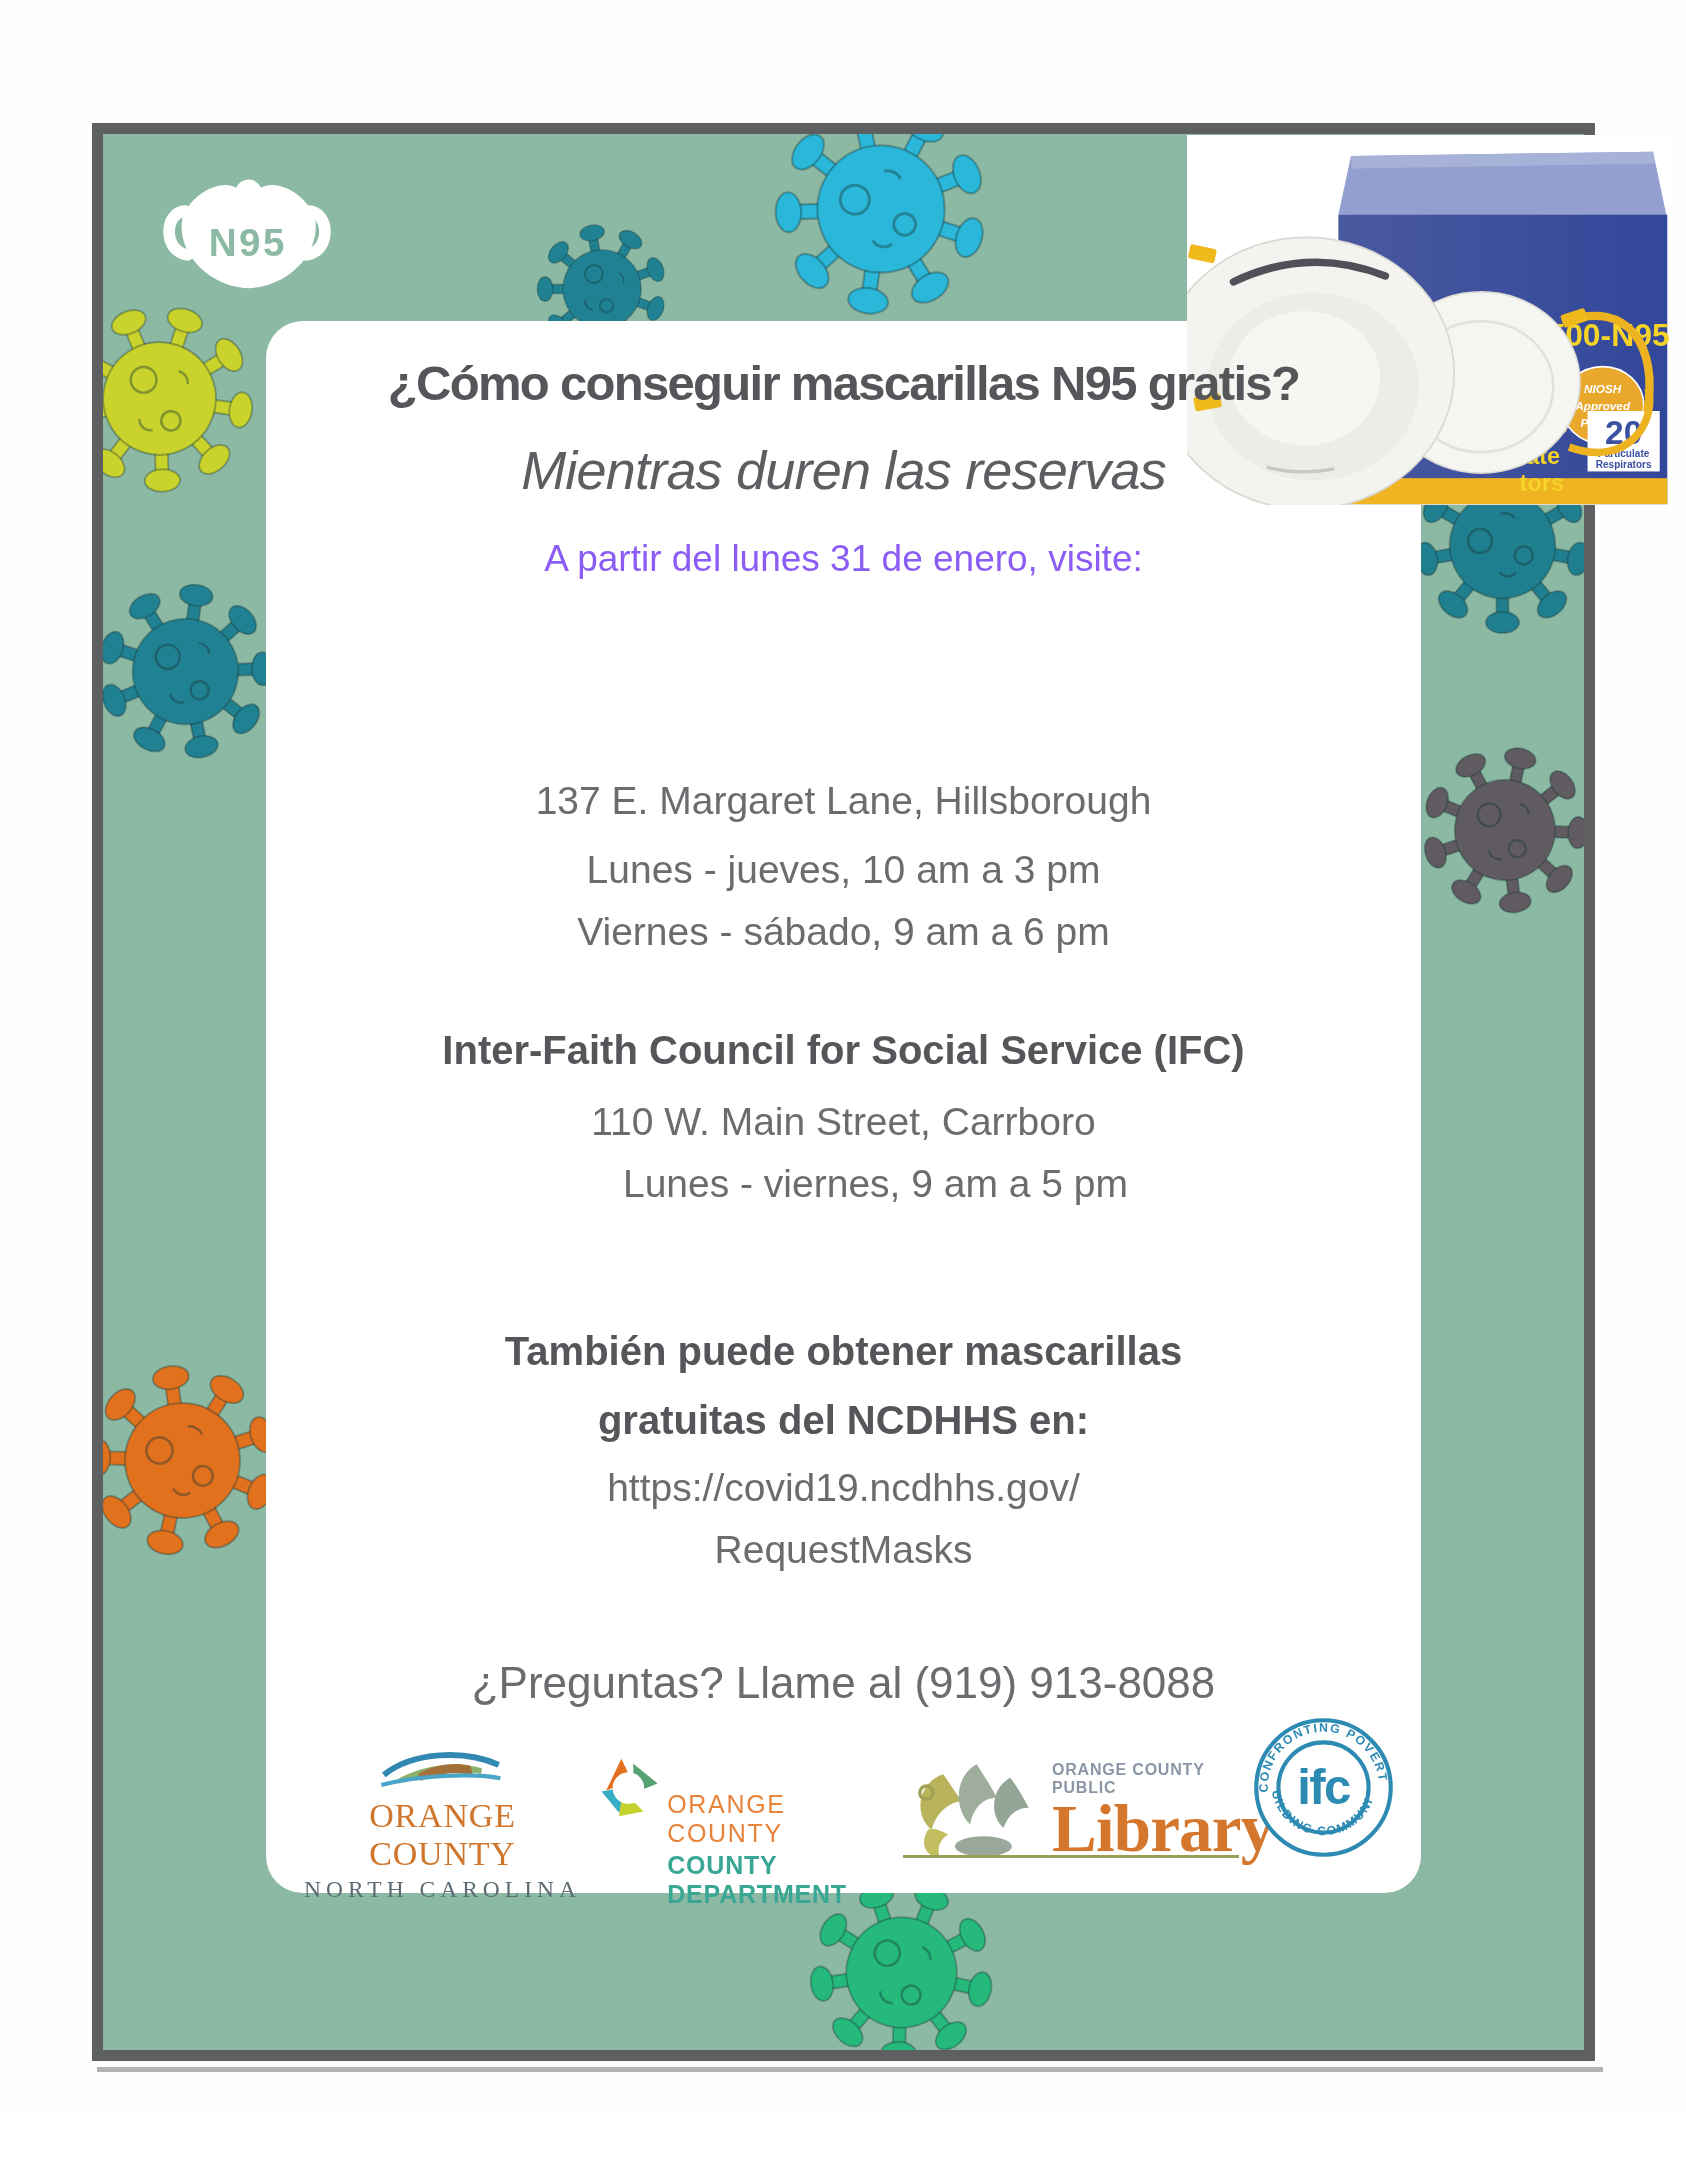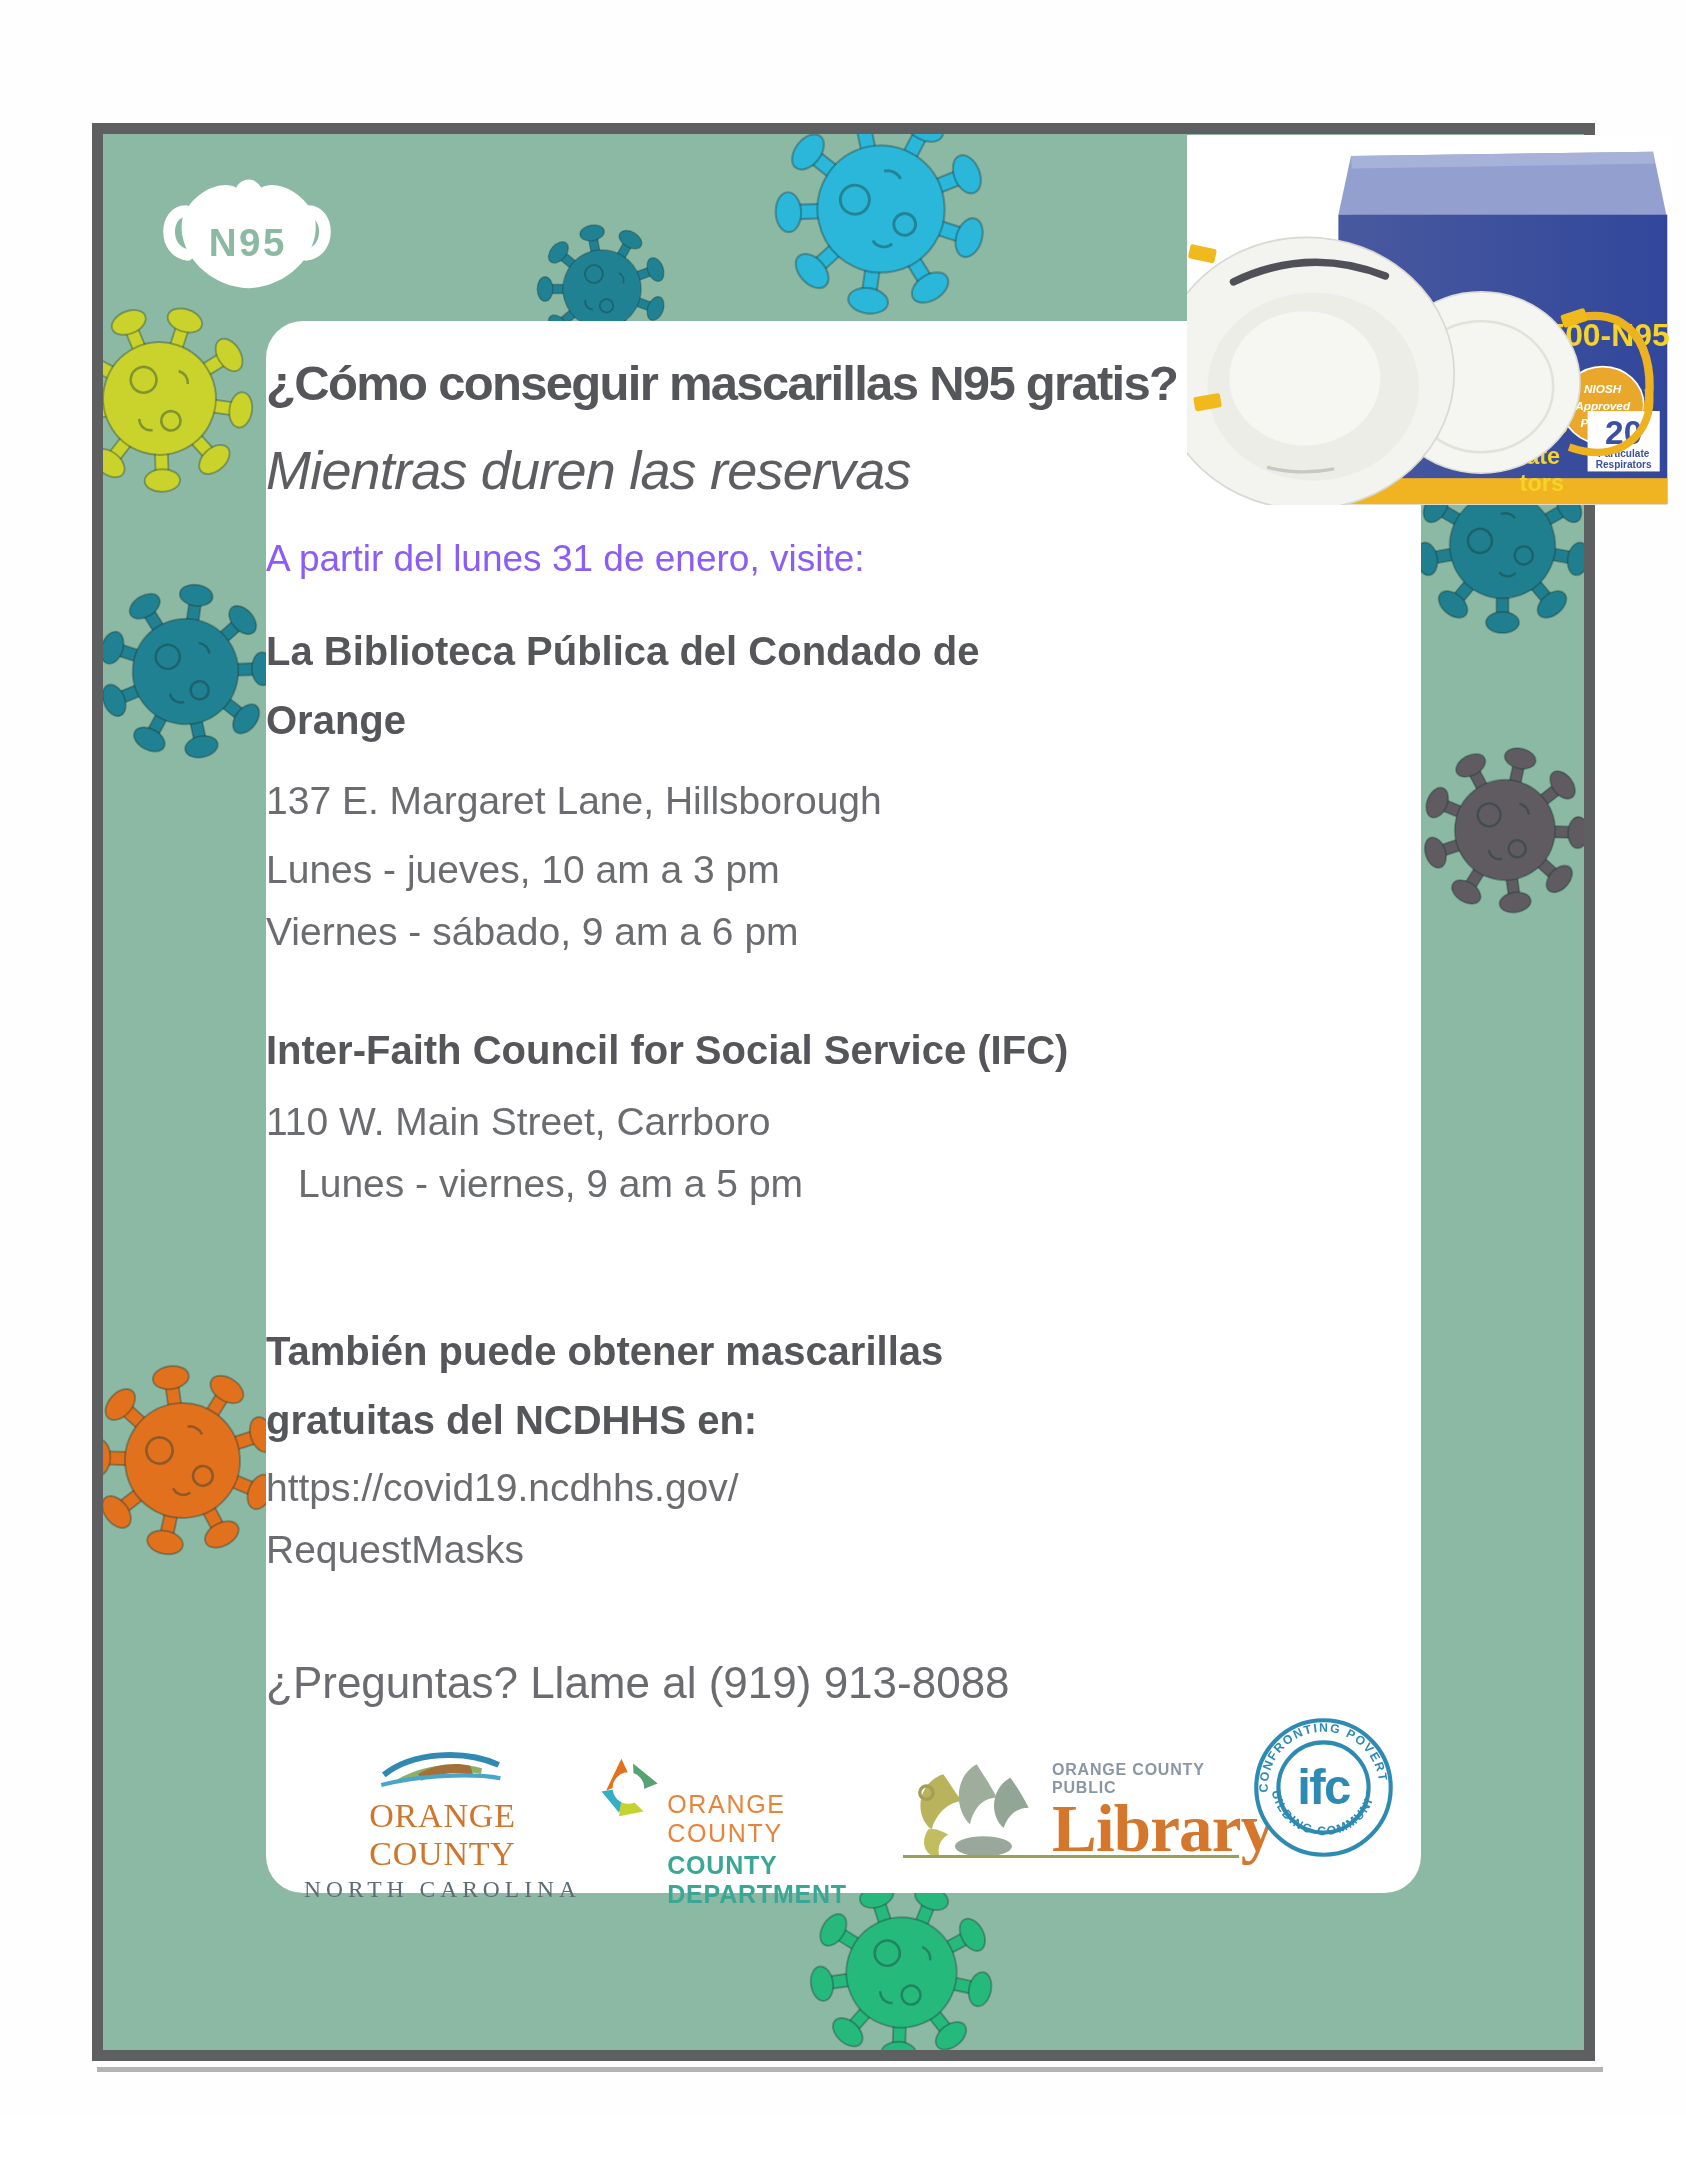--- a/index.html
+++ b/index.html
@@ -11,21 +11,21 @@
   .scan-shadow{position:absolute;left:97px;top:2067px;width:1506px;height:5px;background:#9a9a9a;opacity:.75;z-index:2;}
   .virus{position:absolute;}
   
   .panel{position:absolute;left:266px;top:321px;width:1155px;height:1572px;background:#ffffff;border-radius:37px;z-index:3;}
   
   .photo{position:absolute;left:1187px;top:135px;width:484px;height:370px;background:#ffffff;z-index:6;}
   
   .n95-badge{position:absolute;left:149px;top:164px;width:196px;height:138px;z-index:4;}
   
   .content{position:absolute;left:266px;top:321px;width:1155px;height:1572px;z-index:7;}
-  .t{position:absolute;left:0;width:100%;text-align:left;}
+  .t{position:absolute;left:0;width:100%;text-align:center;}
   .title{top:34px;font-size:49px;font-weight:bold;color:#55565a;letter-spacing:-1.7px;}
   .subtitle{top:118px;font-size:54px;font-style:italic;color:#5d5e61;letter-spacing:-0.8px;}
   .intro{top:217px;font-size:37px;color:#8b5cf6;}
   .h-bold{font-size:40px;font-weight:bold;color:#55565a;line-height:69px;}
   .loc1-name{top:296px;}
   .loc1-name span{display:inline-block;max-width:848px;}
   .body-line{font-size:39px;color:#6a6c6f;margin-top:20px;}
   .loc1-addr{top:438px;}
   .loc1-h1{top:507px;}
   .loc1-h2{top:569px;}
@@ -197,21 +197,20 @@
       <rect x="2" y="133" width="32" height="17" rx="3" fill="#f0b91c" transform="rotate(12 18 141)"></rect>
       <rect x="8" y="310" width="32" height="17" rx="3" fill="#f0b91c" transform="rotate(-10 24 318)"></rect>
     </svg>
   </div>
 
   <div class="content">
     <div class="t title">¿Cómo conseguir mascarillas N95 gratis?</div>
     <div class="t subtitle">Mientras duren las reservas</div>
     <div class="t intro">A partir del lunes 31 de enero, visite:</div>
 
-    <div class="t h-bold loc1-name"><span>La Biblioteca Pública del Condado de Orange</span></div>
     <div class="t body-line loc1-addr">137 E. Margaret Lane, Hillsborough</div>
     <div class="t body-line loc1-h1">Lunes - jueves, 10 am a 3 pm</div>
     <div class="t body-line loc1-h2">Viernes - sábado, 9 am a 6 pm</div>
 
     <div class="t h-bold loc2-name">Inter-Faith Council for Social Service (IFC)</div>
     <div class="t body-line loc2-addr">110 W. Main Street, Carrboro</div>
     <div class="t body-line loc2-h1">Lunes - viernes, 9 am a 5 pm</div>
 
     <div class="t h-bold ncdhhs"><span>También puede obtener mascarillas gratuitas del NCDHHS en:</span></div>
     <div class="t body-line url1">https://covid19.ncdhhs.gov/</div>

